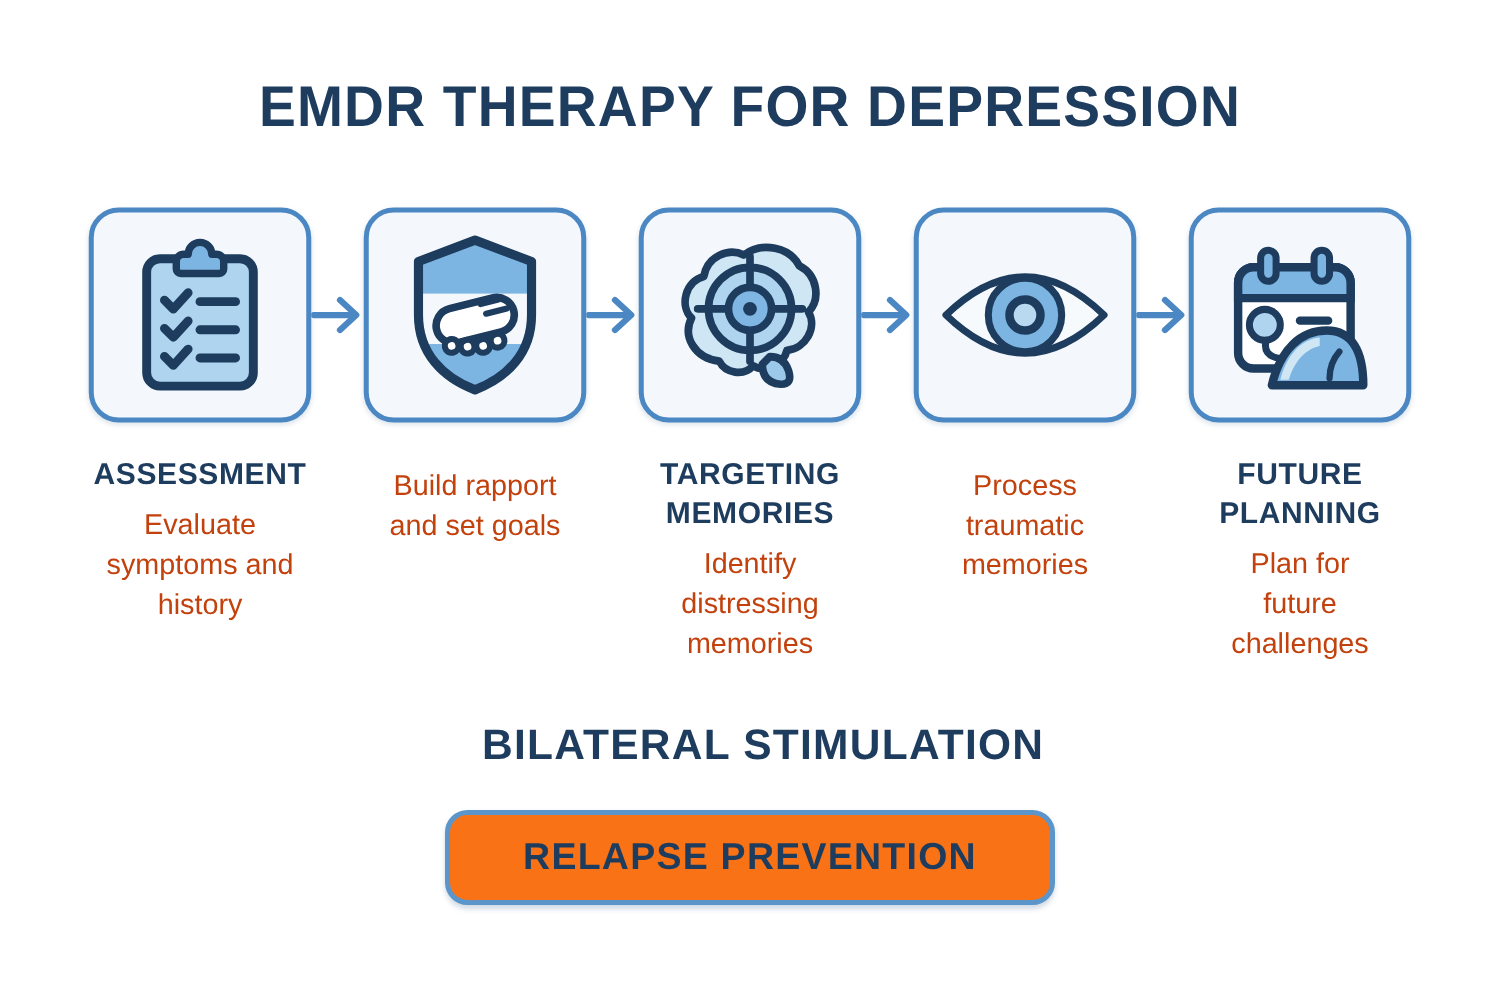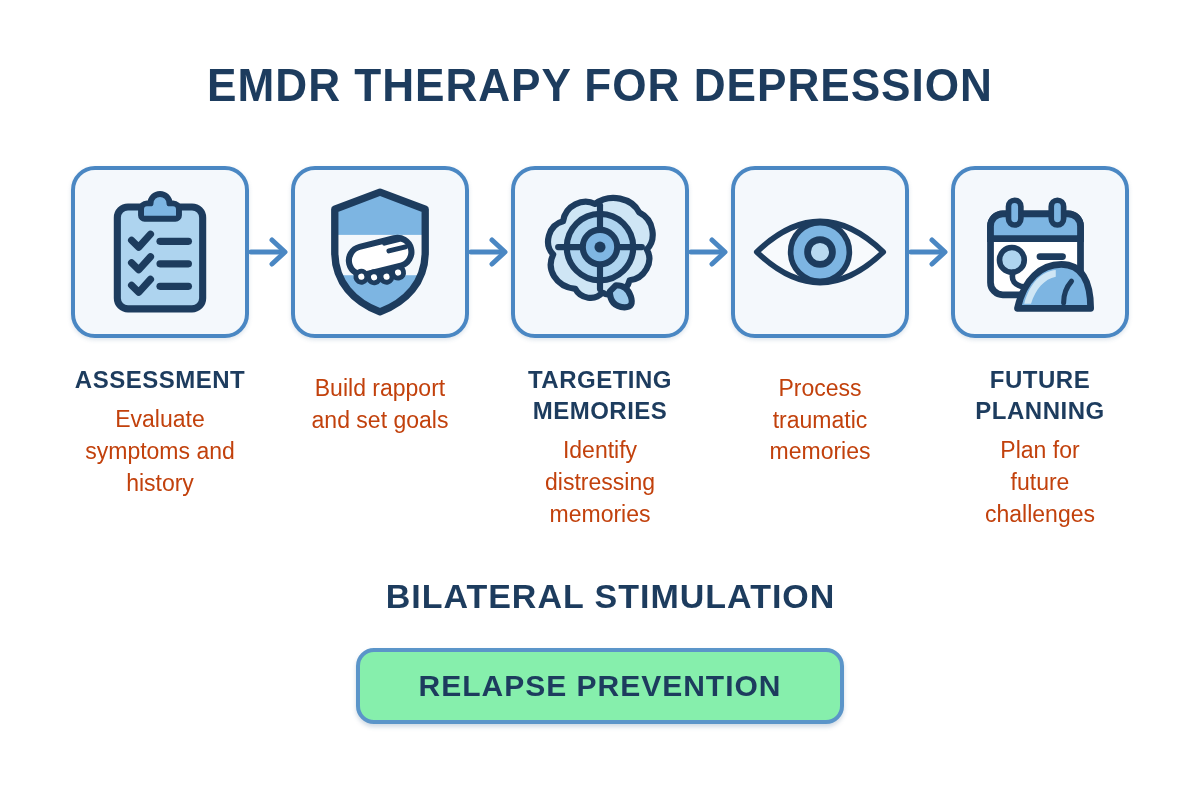--- a/index.html
+++ b/index.html
@@ -89,21 +89,21 @@
 
   .pill-wrap{
     margin-top:32px;
     text-align:center;
   }
   .pill{
     display:inline-block;
     padding:17px 58px;
     border:4px solid #5b95c9;
     border-radius:18px;
-    background:#86efac;
+    background:#f97316;
     font-size:30px;
     font-weight:800;
     letter-spacing:1px;
     color:var(--navy);
     box-shadow:0 3px 4px rgba(70,110,150,0.25);
   }
 
   svg{display:block;}
 </style>
 </head>

